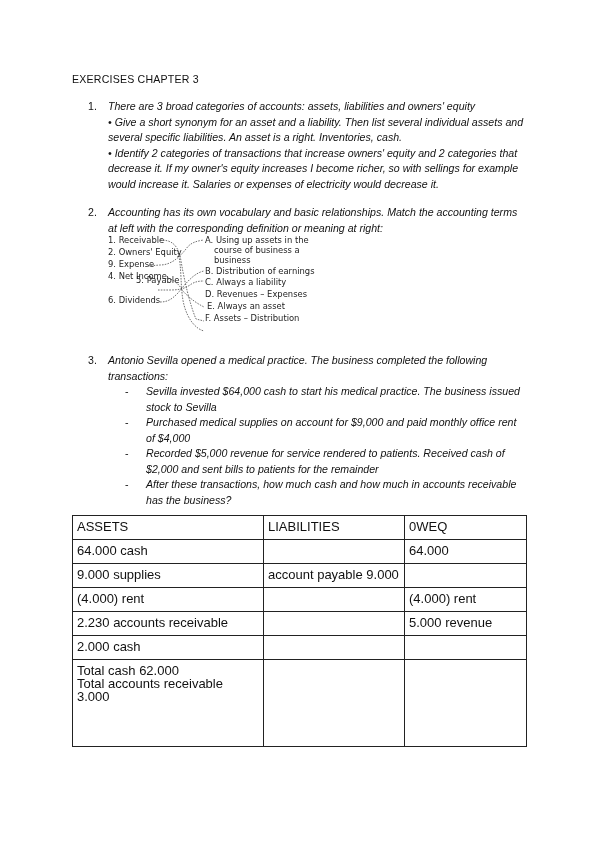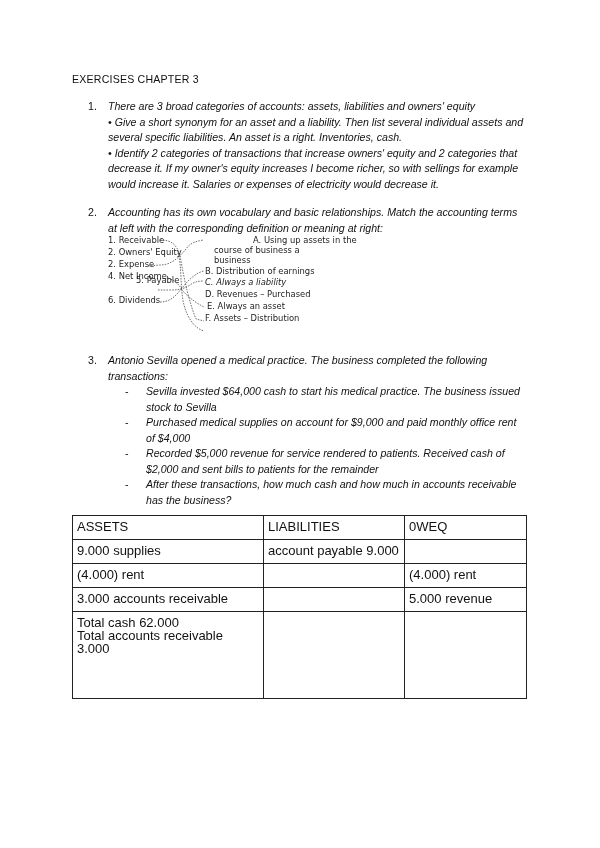--- a/index.html
+++ b/index.html
@@ -67,31 +67,31 @@
 
         <path d="M60,43 C66,45 72,50 74,55 C80,62 88,68 96,72"></path>
 
         <path d="M50,55 L62,55 C70,55 76,54 82,50 C86,47 90,46 96,46"></path>
 
         <path d="M52,67 C60,67 64,64 70,58 C78,48 86,38 96,36"></path>
       </g>
     </svg>
     <div class="left-item" style="left:0;top:0;">1. Receivable</div>
     <div class="left-item" style="left:0;top:12px;">2. Owners' Equity</div>
-    <div class="left-item" style="left:0;top:24px;">2. Expense</div>
+    <div class="left-item" style="left:0;top:24px;">9. Expense</div>
     <div class="left-item" style="left:0;top:36px;">4. Net Income</div>
     <div class="left-item" style="left:0;top:40px;margin-left:28px;">5. Payable</div>
     <div class="left-item" style="left:0;top:60px;">6. Dividends</div>
 
-    <div class="right-item" style="left:97px;top:0;margin-left:48px;">A. Using up assets in the</div>
+    <div class="right-item" style="left:97px;top:0;">A. Using up assets in the</div>
     <div class="right-item" style="left:106px;top:10px;">course of business a</div>
     <div class="right-item" style="left:106px;top:20px;">business</div>
     <div class="right-item" style="left:97px;top:31px;">B. Distribution of earnings</div>
-    <div class="right-item" style="left:97px;top:42px;font-style:italic;">C. Always a liability</div>
-    <div class="right-item" style="left:97px;top:54px;">D. Revenues – Purchased</div>
+    <div class="right-item" style="left:97px;top:42px;">C. Always a liability</div>
+    <div class="right-item" style="left:97px;top:54px;">D. Revenues – Expenses</div>
     <div class="right-item" style="left:99px;top:66px;">E. Always an asset</div>
     <div class="right-item" style="left:97px;top:78px;">F. Assets – Distribution</div>
   </div>
 
   <div class="q" style="top:353px;">
     <span class="num">3.</span>
     <div class="body">
       <p>Antonio Sevilla opened a medical practice. The business completed the following transactions:</p>
       <div class="sub">
         <span class="dash">-</span>
@@ -113,33 +113,43 @@
   </div>
 
   <table class="ledger">
     <tbody>
         <tr>
       <td class="c1">ASSETS</td>
       <td class="c2">LIABILITIES</td>
       <td class="c3">0WEQ</td>
     </tr>
     <tr>
+      <td>64.000 cash</td>
+      <td></td>
+      <td>64.000</td>
+    </tr>
+    <tr>
       <td>9.000 supplies</td>
       <td>account payable 9.000</td>
       <td></td>
     </tr>
     <tr>
       <td>(4.000) rent</td>
       <td></td>
       <td>(4.000) rent</td>
     </tr>
     <tr>
-      <td>3.000 accounts receivable</td>
+      <td>2.230 accounts receivable</td>
       <td></td>
       <td>5.000 revenue</td>
+    </tr>
+    <tr>
+      <td>2.000 cash</td>
+      <td></td>
+      <td></td>
     </tr>
     <tr class="tall">
       <td>
         <div>Total cash 62.000</div>
         <div>Total accounts receivable 3.000</div>
       </td>
       <td></td>
       <td></td>
     </tr>
   </tbody>

